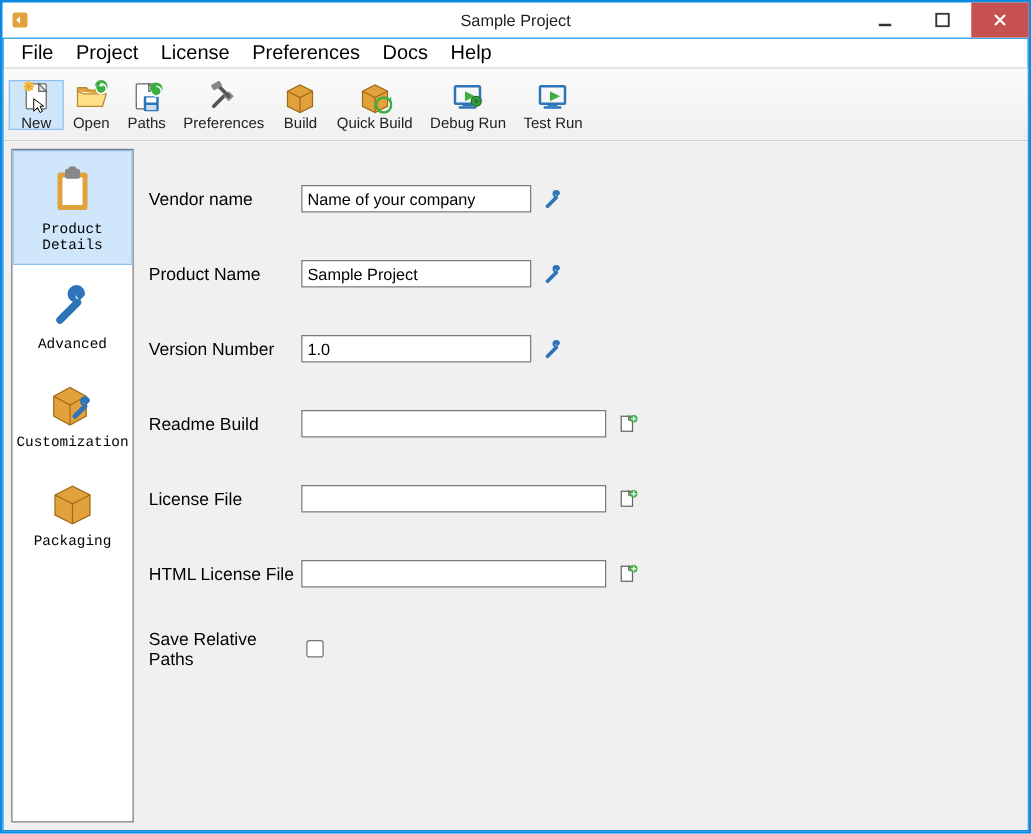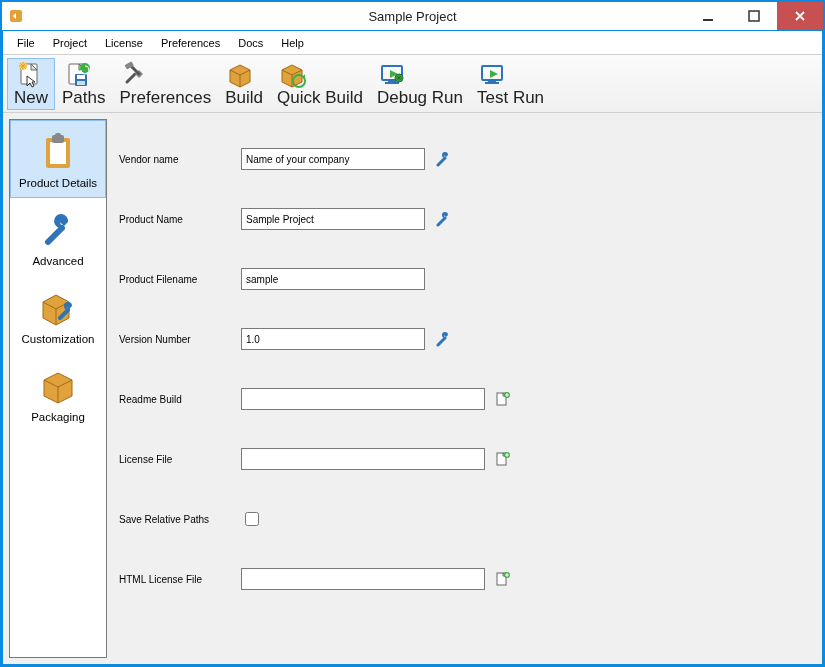--- a/index.html
+++ b/index.html
@@ -14,38 +14,38 @@
   .titlebar .appicon { margin-left:6px; margin-right:6px; }
   .titlebar .title { position:absolute; left:0; right:0; text-align:center; font-size:13px; color:#222; pointer-events:none;}
   .titlebar .controls { margin-left:auto; display:flex; height:100%; }
   .titlebar .ctrl { width:46px; display:flex; align-items:center; justify-content:center; font-size:14px; }
   .titlebar .ctrl.close { background:#c75050; color:#fff; font-weight:bold; }
   
   .client {
     flex:1; background:#fff; display:flex; flex-direction:column; border:1px solid #0b8be0;
   }
   
-  .menubar { height:24px; border-bottom:1px solid #d0d0d0; display:flex; align-items:center; padding:0 6px; font-size:11px; gap:2px;}
+  .menubar { height:24px; border-bottom:1px solid #d0d0d0; display:flex; align-items:center; padding:0 6px; font-size:16px; gap:2px;}
   .menubar .menuitem { padding:2px 8px; }
   
   .toolbar { height:58px; background:linear-gradient(#fbfbfb,#f0f0f0); border-bottom:1px solid #d0d0d0; display:flex; align-items:center; padding:2px 4px; gap:0px;}
-  .toolbtn { display:flex; flex-direction:column; justify-content:center; padding:2px 6px; min-width:44px; height:52px; border:1px solid transparent; font-size:17px; color:#222; }
+  .toolbtn { display:flex; flex-direction:column; align-items:center; justify-content:center; padding:2px 6px; min-width:44px; height:40px; border:1px solid transparent; font-size:12px; color:#222; }
   .toolbtn.sel { background:#cfe6fb; border:1px solid #8cc0ee; }
   .toolbtn.disabled { color:#9e9e9e; }
   .toolbtn .ico { width:30px; height:30px; display:flex; align-items:center; justify-content:center; }
   
   .mainarea { flex:1; background:#f0f0f0; display:flex; padding:6px; gap:6px; overflow:hidden;}
-  .leftnav { width:98px; background:#fff; border:1px solid #7a7a7a; display:flex; flex-direction:column; overflow-y:auto;}
+  .leftnav { width:98px; background:#fff; border:1px solid #7a7a7a; display:flex; flex-direction:column; overflow-y:auto;font-family:Liberation Mono, monospace;}
   .navitem { display:flex; flex-direction:column; align-items:center; justify-content:center; padding:10px 2px 8px 2px; font-size:11.5px; text-align:center; border:1px solid transparent; }
   .navitem.sel { background:#cfe6fb; border:1px solid #8cc0ee;}
   .navitem .nicon { width:48px; height:42px; display:flex; align-items:center; justify-content:center; margin-bottom:4px;}
   .form { flex:1; padding:10px 6px; overflow:auto;}
   .row { display:flex; align-items:center; height:60px; }
-  .row .lbl { width:122px; font-size:10px; }
-  .row input[type=text] { height:22px; border:1px solid #7a7a7a; padding:1px 4px; font-size:10px; background:#fff; font-family:inherit;}
+  .row .lbl { width:122px; font-size:14px; }
+  .row input[type=text] { height:22px; border:1px solid #7a7a7a; padding:1px 4px; font-size:13px; background:#fff; font-family:inherit;}
   .row input.short { width:184px; }
   .row input.long  { width:244px; }
   .row input[type=checkbox]{ width:14px; height:14px; }
   .row .after { margin-left:10px; display:flex; align-items:center; }
   
   svg { display:block; }
 </style>
 </head>
 <body>
 
@@ -98,20 +98,34 @@
             <circle cx="8" cy="6" r="4" fill="#ffd65a"></circle>
             <path d="M8 2 L8 10 M4 6 L12 6 M5 3 L11 9 M11 3 L5 9" stroke="#e2a23b" stroke-width="1"></path>
             <path d="M11 15 L17 21 M11 21 L17 15" stroke="#333" stroke-width="0"></path>
 
             <path d="M12 16 L12 26 L15 23 L17 27 L19 26 L17 22 L20 22 Z" fill="#fff" stroke="#000" stroke-width="0.8"></path>
           </svg>
         </span>
         <span>New</span>
       </div>
 
+      <div class="toolbtn">
+        <span class="ico">
+          <svg width="28" height="28">
+            <path d="M3 10 L3 22 L23 22 L26 12 L8 12 Z" fill="#ffe088" stroke="#b78a2e"></path>
+            <path d="M3 10 L3 7 L10 7 L12 9 L22 9 L22 12" fill="#e2a23b" stroke="#b78a2e"></path>
+            <circle cx="22" cy="6" r="5" fill="#3cb043"></circle>
+            <path d="M22 3 L22 9 M19 6 L25 6" stroke="none"></path>
+            <path d="M20 6 L24 6 L22 3 Z M22 3 L22 9" fill="#fff"></path>
+            <path d="M22 4 A4 4 0 1 1 18 8" fill="none" stroke="#fff" stroke-width="1.2"></path>
+            <path d="M18 8 L16 7 L18 5 Z" fill="#fff"></path>
+          </svg>
+        </span>
+        <span>Open</span>
+      </div>
 
       <div class="toolbtn">
         <span class="ico">
           <svg width="28" height="28">
             <rect x="6" y="4" width="16" height="20" fill="#fff" stroke="#666" rx="1"></rect>
             <path d="M16 4 L22 10 L16 10 Z" fill="#ddd" stroke="#666"></path>
             <rect x="12" y="14" width="12" height="12" rx="1" fill="#2d74b8"></rect>
             <rect x="14" y="15" width="8" height="4" fill="#fff"></rect>
             <rect x="14" y="21" width="8" height="4" fill="#cde"></rect>
             <circle cx="22" cy="8" r="5" fill="#3cb043"></circle>
@@ -255,24 +269,20 @@
           <div class="after">
             <span>
               <svg width="16" height="16">
                   <path d="M3 14 L10 7" stroke="#2d74b8" stroke-width="3" stroke-linecap="round"></path>
                   <path d="M10 7 A3 3 0 1 1 13 4 L11 6 L9 4 Z" fill="#2d74b8"></path>
                 </svg>
             </span>
           </div>
         </div>
 
-        <div class="row">
-          <div class="lbl">Product Filename</div>
-          <input class="short" type="text" value="sample" style="">
-        </div>
 
         <div class="row">
           <div class="lbl">Version Number</div>
           <input class="short" type="text" value="1.0" style="">
           <div class="after">
             <span>
               <svg width="16" height="16">
                   <path d="M3 14 L10 7" stroke="#2d74b8" stroke-width="3" stroke-linecap="round"></path>
                   <path d="M10 7 A3 3 0 1 1 13 4 L11 6 L9 4 Z" fill="#2d74b8"></path>
                 </svg>
@@ -304,35 +314,35 @@
                   <rect x="2" y="2" width="9" height="12" fill="#fff" stroke="#666"></rect>
                   <path d="M8 2 L11 5 L8 5 Z" fill="#ddd" stroke="#666"></path>
                   <circle cx="12" cy="4" r="3" fill="#3cb043"></circle>
                   <path d="M12 2 L12 6 M10 4 L14 4" stroke="#fff" stroke-width="1"></path>
                 </svg>
             </span>
           </div>
         </div>
 
         <div class="row">
-          <div class="lbl">Save Relative Paths</div>
-          <input type="checkbox" style="">
-        </div>
-
-        <div class="row">
           <div class="lbl">HTML License File</div>
           <input class="long" type="text" value="" style="">
           <div class="after">
             <span>
               <svg width="16" height="16">
                   <rect x="2" y="2" width="9" height="12" fill="#fff" stroke="#666"></rect>
                   <path d="M8 2 L11 5 L8 5 Z" fill="#ddd" stroke="#666"></path>
                   <circle cx="12" cy="4" r="3" fill="#3cb043"></circle>
                   <path d="M12 2 L12 6 M10 4 L14 4" stroke="#fff" stroke-width="1"></path>
                 </svg>
             </span>
           </div>
         </div>
 
+        <div class="row">
+          <div class="lbl">Save Relative Paths</div>
+          <input type="checkbox" style="">
+        </div>
+
       </div>
     </div>
   </div>
 </div>
 
 </body></html>

